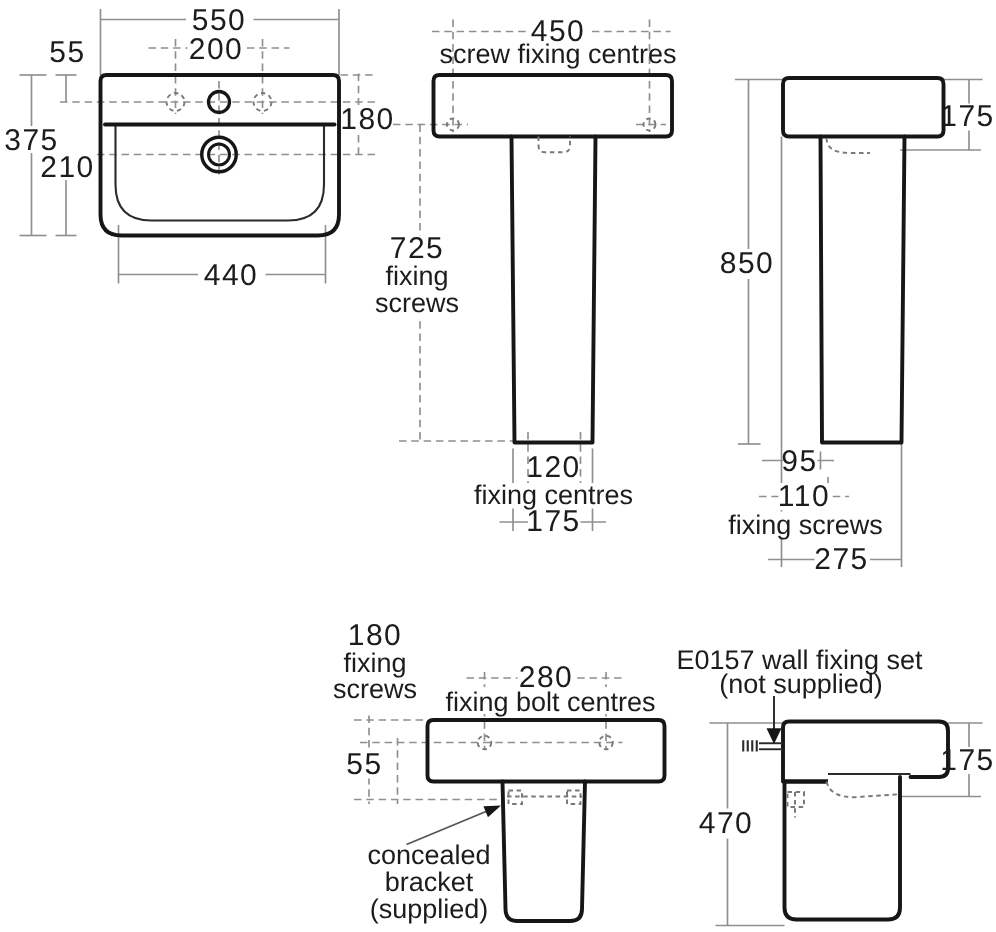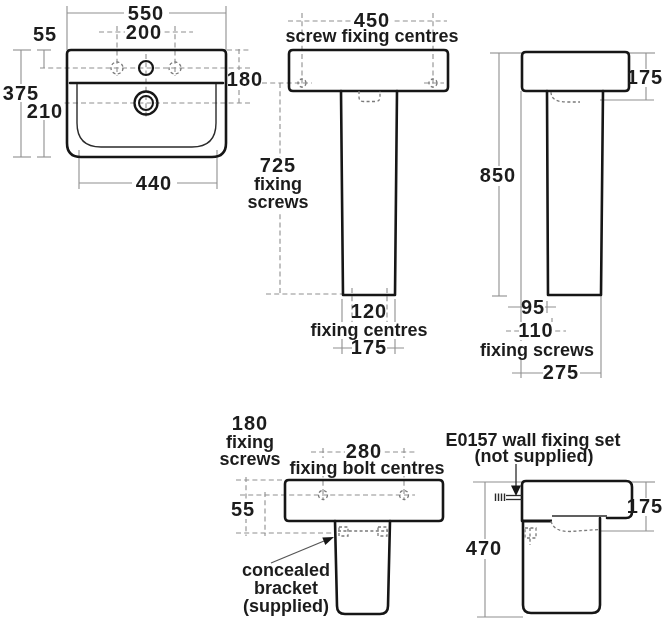--- a/index.html
+++ b/index.html
@@ -1,16 +1,16 @@
 <!DOCTYPE html>
 <html><head>
 <meta charset="utf-8">
 <style>
   html,body{margin:0;padding:0;background:#ffffff;}
-  .stage{width:664px;height:621px;background:#ffffff;position:relative;overflow:hidden;font-weight:bold;}
+  .stage{width:664px;height:621px;background:#ffffff;position:relative;overflow:hidden;}
   svg{display:block;}
   .outline{stroke:#161616;stroke-width:2.6;fill:none;stroke-linejoin:round;stroke-linecap:round;}
   .thin{stroke:#2b2b2b;stroke-width:1.4;fill:none;}
   .dim{stroke:#8f8f8f;stroke-width:1.1;fill:none;}
   .dash{stroke:#8f8f8f;stroke-width:1.1;fill:none;stroke-dasharray:5,3.2;}
   .dashhole{stroke:#7a7a7a;stroke-width:1.3;fill:none;stroke-dasharray:3,2.4;}
   .txtbg{fill:#ffffff;stroke:none;}
   .ah{fill:#161616;stroke:none;}
   text{font-family:"Liberation Sans","DejaVu Sans",sans-serif;fill:#1c1c1c;}
   .num{font-size:20px;letter-spacing:1px;}

